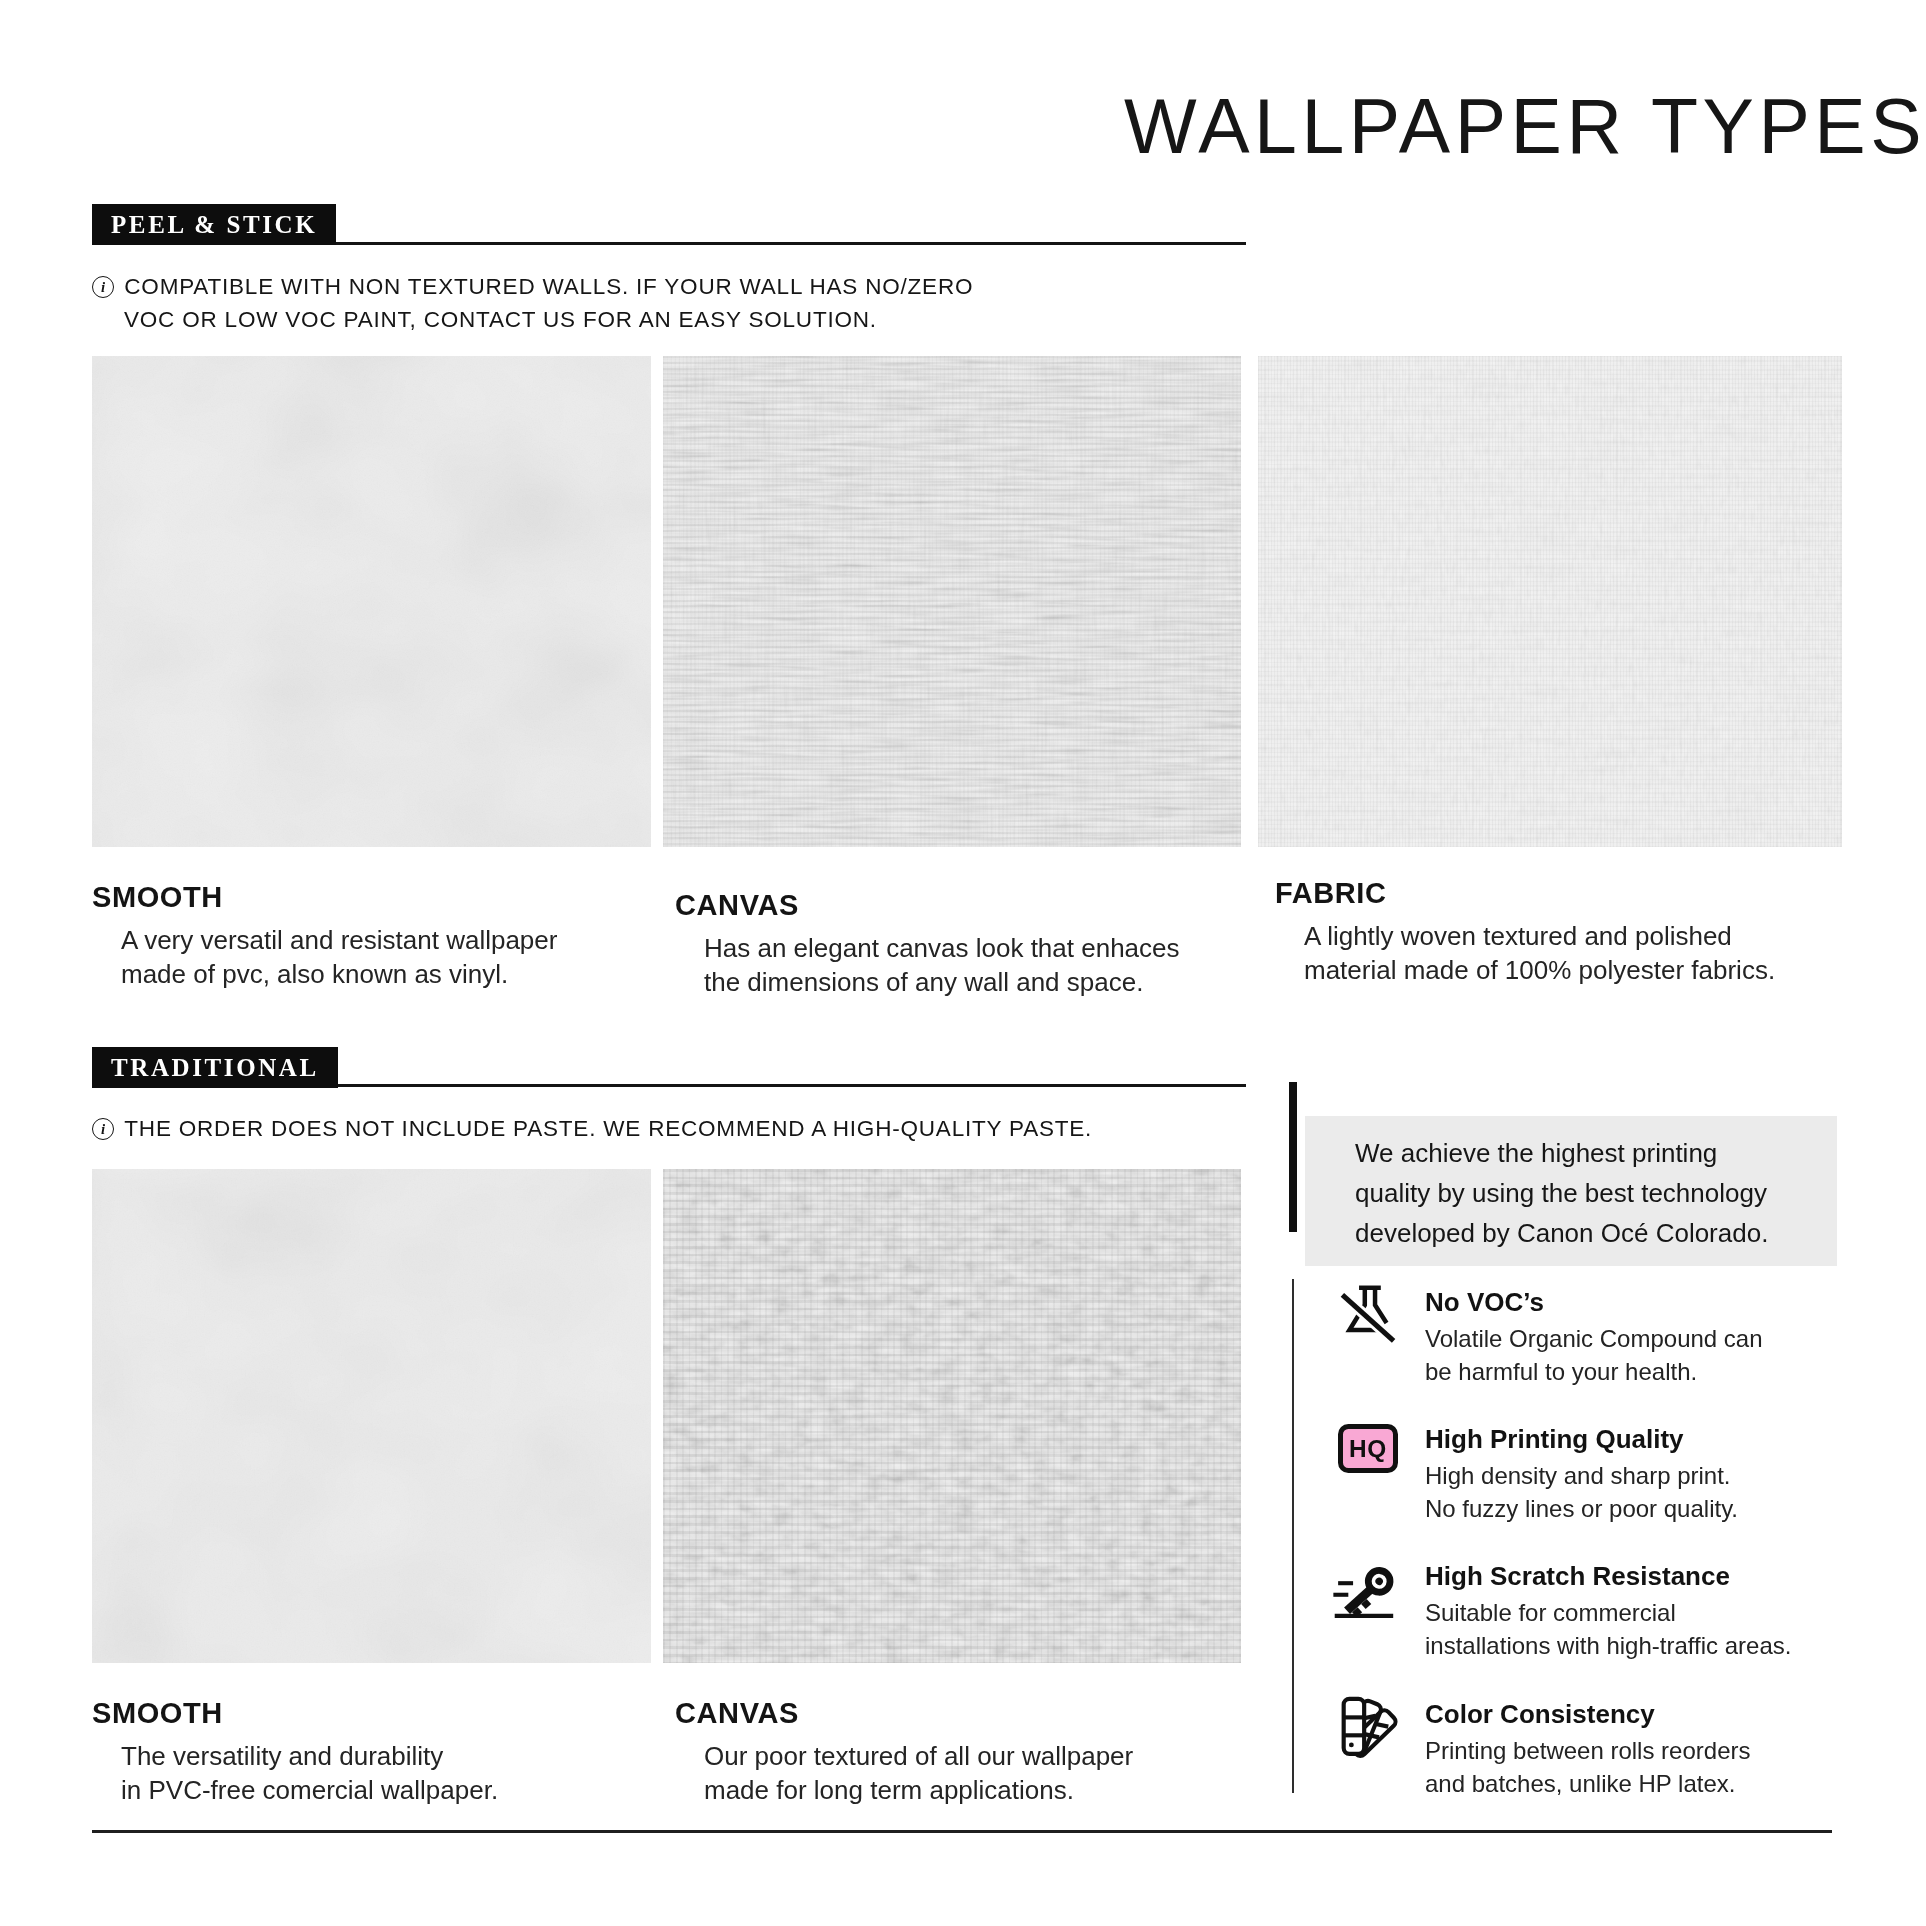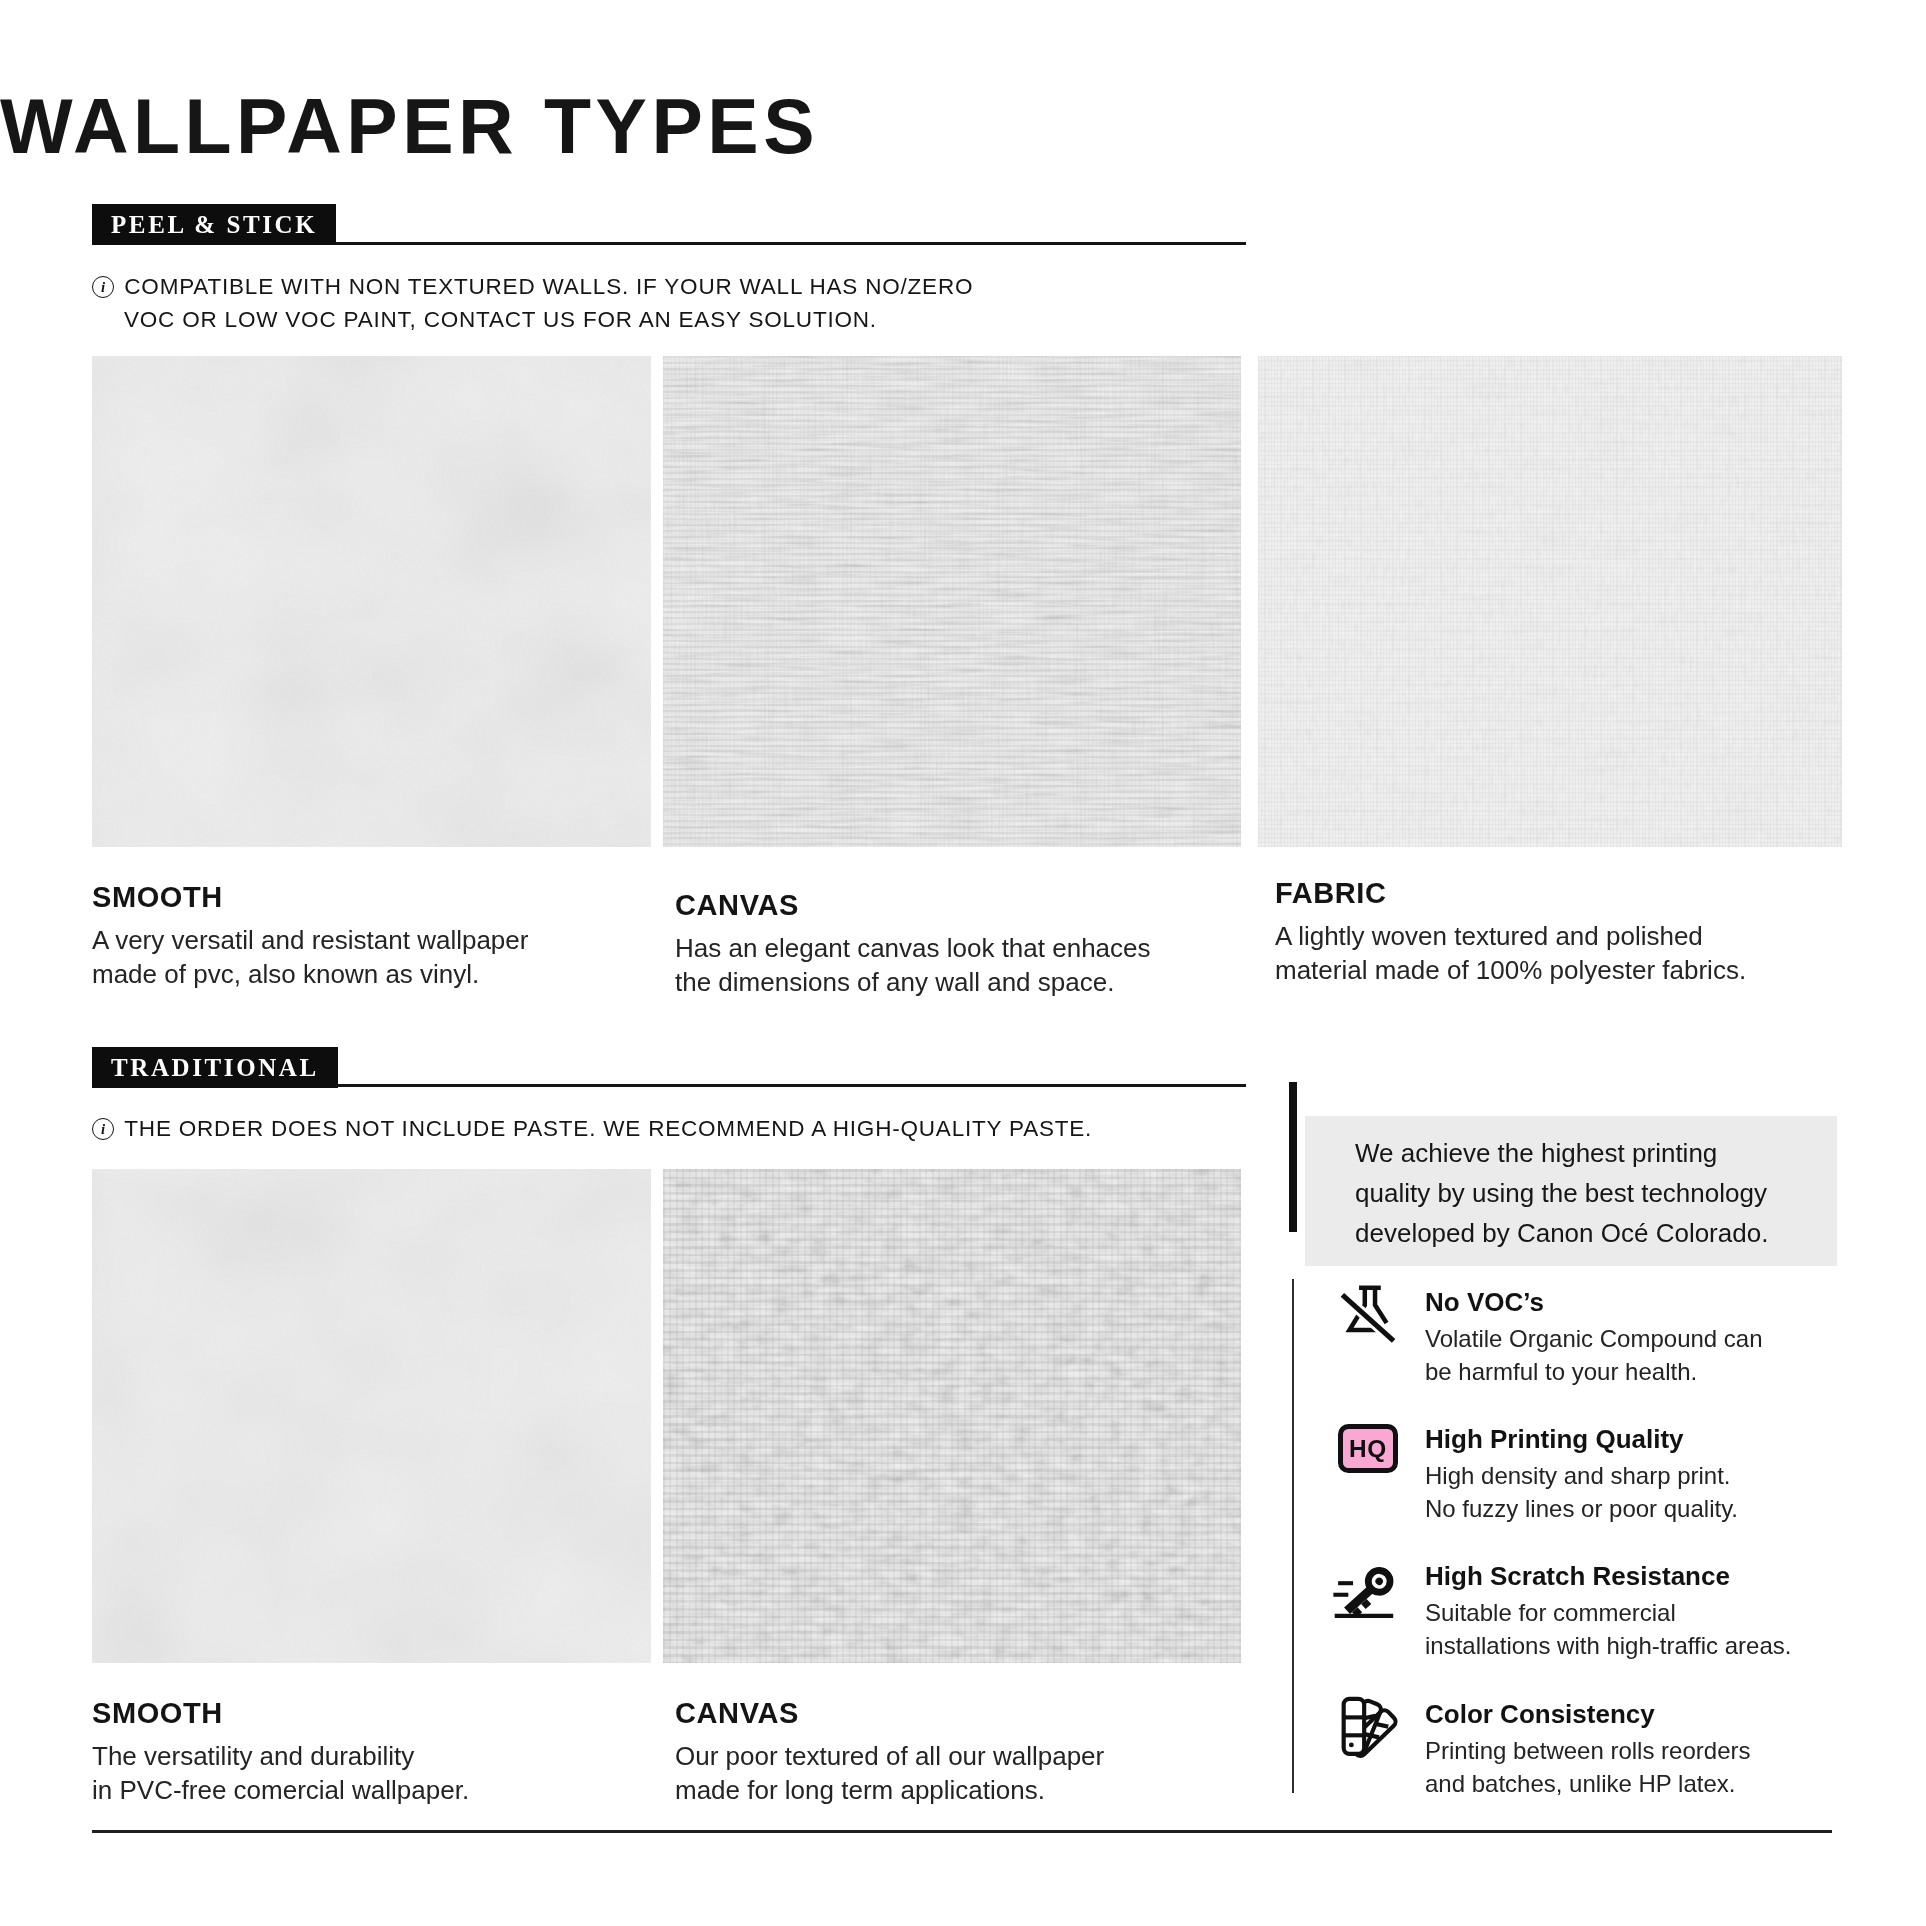--- a/index.html
+++ b/index.html
@@ -4,22 +4,22 @@
 <style>
   html,body{margin:0;padding:0;}
   body{
     width:1926px;height:1926px;background:#ffffff;position:relative;overflow:hidden;
     font-family:"Liberation Sans",sans-serif;color:#1e1e1e;
   }
   .abs{position:absolute;}
 
   
   .page-title{
-    left:0;right:0;top:82px;text-align:left;
-    font-size:77px;font-weight:700;letter-spacing:4.5px;color:#161616;
+    left:0;right:0;top:82px;text-align:right;
+    font-size:77px;font-weight:400;letter-spacing:4.5px;color:#161616;
   }
 
   
   .badge{
     background:#0d0d0d;color:#ffffff;height:41px;line-height:41px;
     padding:0 19px;font-size:25px;font-weight:600;letter-spacing:2.6px;z-index:3;font-family:Liberation Serif, serif;
   }
   .badge-rule{height:3.2px;background:#141414;z-index:2;}
 
   
@@ -40,21 +40,21 @@
   .weave-fabric{background:
      repeating-linear-gradient(90deg, rgba(130,130,130,0.07) 0 1.3px, rgba(255,255,255,0) 1.3px 3.2px),
      repeating-linear-gradient(180deg, rgba(130,130,130,0.05) 0 1.3px, rgba(255,255,255,0) 1.3px 4.5px);}
   .weave-canvas-tr{background:
      repeating-linear-gradient(180deg, rgba(110,110,110,0.12) 0 2.6px, rgba(255,255,255,0) 2.6px 7.7px),
      repeating-linear-gradient(90deg, rgba(110,110,110,0.08) 0 1.9px, rgba(255,255,255,0) 1.9px 6.4px);}
 
   
   .sample-label .s-name{font-size:29px;font-weight:600;letter-spacing:0.6px;color:#141414;display:block;}
   .sample-label .s-desc{margin-top:9px;font-size:26px;line-height:34px;color:#242424;}
-  .sample-label .s-desc span{display:block;white-space:nowrap;}
+  .sample-label .s-desc span{display:block;white-space:nowrap;margin-left:29px;}
 
   
   .qbar{background:#101010;}
   .qbox{background:#ebebeb;}
   .qbox-inner{position:absolute;left:50px;top:16.7px;font-size:26px;line-height:40px;color:#161616;}
   .qbox-inner span{display:block;white-space:nowrap;}
 
   .vline{background:#2e2e2e;}
 
   

